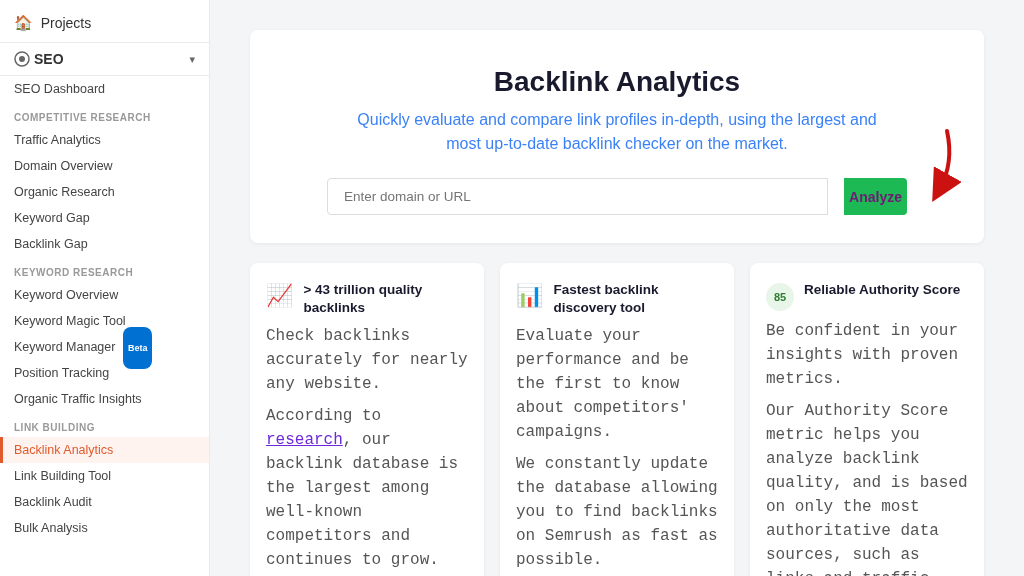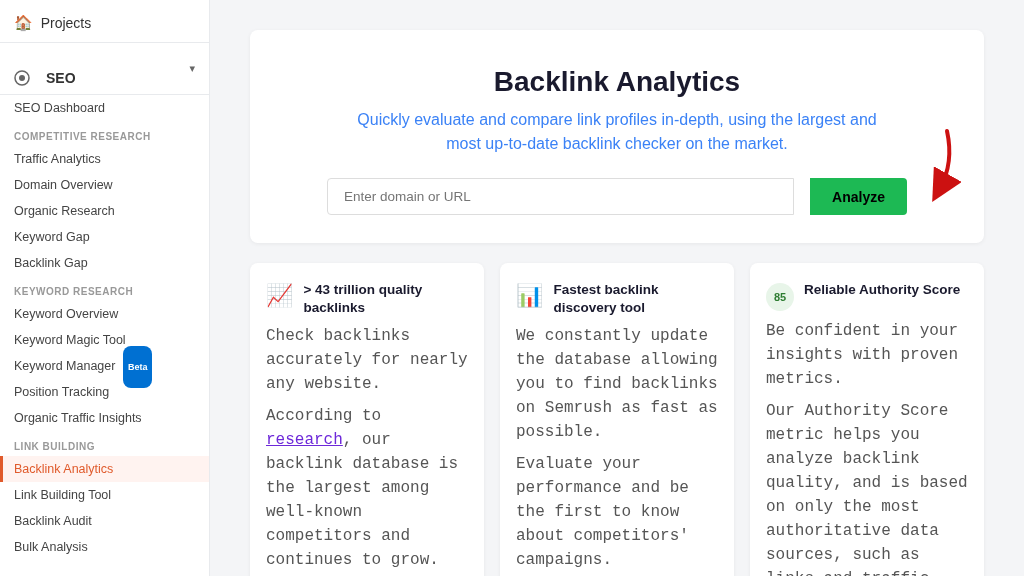--- a/index.html
+++ b/index.html
@@ -5,21 +5,21 @@
     * { margin: 0; padding: 0; box-sizing: border-box; }
     body { font-family: -apple-system, BlinkMacSystemFont, 'Segoe UI', sans-serif; display: flex; width: 1024px; height: 576px; overflow: hidden; background: #f4f5f7; font-size: 13px; }
 
     
     .sidebar { width: 210px; min-width: 210px; background: #fff; border-right: 1px solid #e8eaed; display: flex; flex-direction: column; overflow-y: auto; padding-bottom: 16px; }
     .sidebar-header { padding: 14px 14px 10px 14px; display: flex; align-items: center; gap: 8px; border-bottom: 1px solid #e8eaed; }
     .sidebar-header .house-icon { font-size: 15px; color: #666; }
     .sidebar-header .projects-label { font-size: 14px; font-weight: 500; color: #333; }
 
     .seo-section { padding: 8px 14px; display: flex; align-items: center; justify-content: space-between; cursor: pointer; border-bottom: 1px solid #e8eaed; }
-    .seo-left { display: flex; align-items: center; gap: 16px; margin-top: 19px; }
+    .seo-left { display: flex; align-items: center; gap: 4px; }
     .seo-icon { width: 16px; height: 16px; position: relative; }
     .seo-label { font-size: 14px; font-weight: 600; color: #333; }
     .chevron-icon { color: #666; font-size: 11px; }
 
     .sidebar-link { padding: 6px 14px; cursor: pointer; color: #444; font-size: 12.5px; }
     .sidebar-link.active { background: #fff3f0; color: #e05a2b; font-weight: 500; border-left: 3px solid #e05a2b; padding-left: 11px; }
 
     .section-label { padding: 10px 14px 4px 14px; font-size: 10px; font-weight: 700; color: #999; letter-spacing: 0.5px; text-transform: uppercase; }
 
     .badge { background: #0070d2; color: #fff; font-size: 9px; padding: 16px 5px; border-radius: 8px; margin-left: 4px; font-weight: 600; }
@@ -27,21 +27,21 @@
     
     .main { flex: 1; display: flex; flex-direction: column; overflow: hidden; background: #f4f5f7; }
     .main-content { flex: 1; padding: 30px 40px; overflow-y: auto; }
 
     .hero-section { background: #fff; border-radius: 8px; padding: 36px 40px 28px 40px; margin-bottom: 20px; text-align: center; box-shadow: 0 1px 4px rgba(0,0,0,0.06); }
     .hero-title { font-size: 28px; font-weight: 700; color: #1a1a2e; margin-bottom: 10px; }
     .hero-desc { font-size: 16px; color: #3b82f6; line-height: 1.5; max-width: 520px; margin: 0 auto 22px auto; }
 
     .search-bar { display: flex; gap: 16px; max-width: 580px; margin: 0 auto; }
     .search-input { flex: 1; padding: 10px 16px; border: 1.5px solid #ddd; border-radius: 4px 0 0 4px; font-size: 13.5px; color: #999; outline: none; }
-    .analyze-btn { background: #1db954; color: #000000; border: none; padding: 10px 22px; border-radius: 0 4px 4px 0; font-size: 14px; font-weight: 600; cursor: pointer; white-space: nowrap; }
+    .analyze-btn { background: #1db954; color: #701a75; border: none; padding: 10px 5px; border-radius: 0 4px 4px 0; font-size: 14px; font-weight: 600; cursor: pointer; white-space: nowrap; }
 
     
     .features-row { display: grid; grid-template-columns: 1fr 1fr 1fr; gap: 16px; }
     .feature-card { background: #fff; border-radius: 8px; padding: 18px 16px; box-shadow: 0 1px 4px rgba(0,0,0,0.06); }
     .feature-icon-row { display: flex; align-items: flex-start; gap: 10px; margin-bottom: 8px; }
     .feature-icon { font-size: 22px; flex-shrink: 0; margin-top: 2px; }
     .feature-title { font-size: 13.5px; font-weight: 700; color: #1a1a2e; line-height: 1.3; }
     .feature-body { font-size: 16px; color: #555; line-height: 1.5; margin-bottom: 8px; font-family: Liberation Mono, monospace; }
     .feature-link { color: #6d28d9; text-decoration: underline; cursor: pointer; }
     .authority-badge { background: #e8f5e9; color: #2e7d32; border-radius: 50%; width: 28px; height: 28px; display: flex; align-items: center; justify-content: center; font-size: 11px; font-weight: 700; flex-shrink: 0; margin-top: 2px; }
@@ -124,22 +124,22 @@
         </div>
         <p class="feature-body">Check backlinks accurately for nearly any website.</p>
         <p class="feature-body">According to <span class="feature-link">research</span>, our backlink database is the largest among well-known competitors and continues to grow.</p>
       </div>
 
       <div class="feature-card">
         <div class="feature-icon-row">
           <span class="feature-icon" style="color:#5a8fc4;">📊</span>
           <span class="feature-title">Fastest backlink discovery tool</span>
         </div>
+        <p class="feature-body">Evaluate your performance and be the first to know about competitors' campaigns.</p>
         <p class="feature-body">We constantly update the database allowing you to find backlinks on Semrush as fast as possible.</p>
-        <p class="feature-body">Evaluate your performance and be the first to know about competitors' campaigns.</p>
       </div>
 
       <div class="feature-card">
         <div class="feature-icon-row">
           <div class="authority-badge">85</div>
           <span class="feature-title">Reliable Authority Score</span>
         </div>
         <p class="feature-body">Be confident in your insights with proven metrics.</p>
         <p class="feature-body">Our Authority Score metric helps you analyze backlink quality, and is based on only the most authoritative data sources, such as links and traffic.</p>
       </div>

